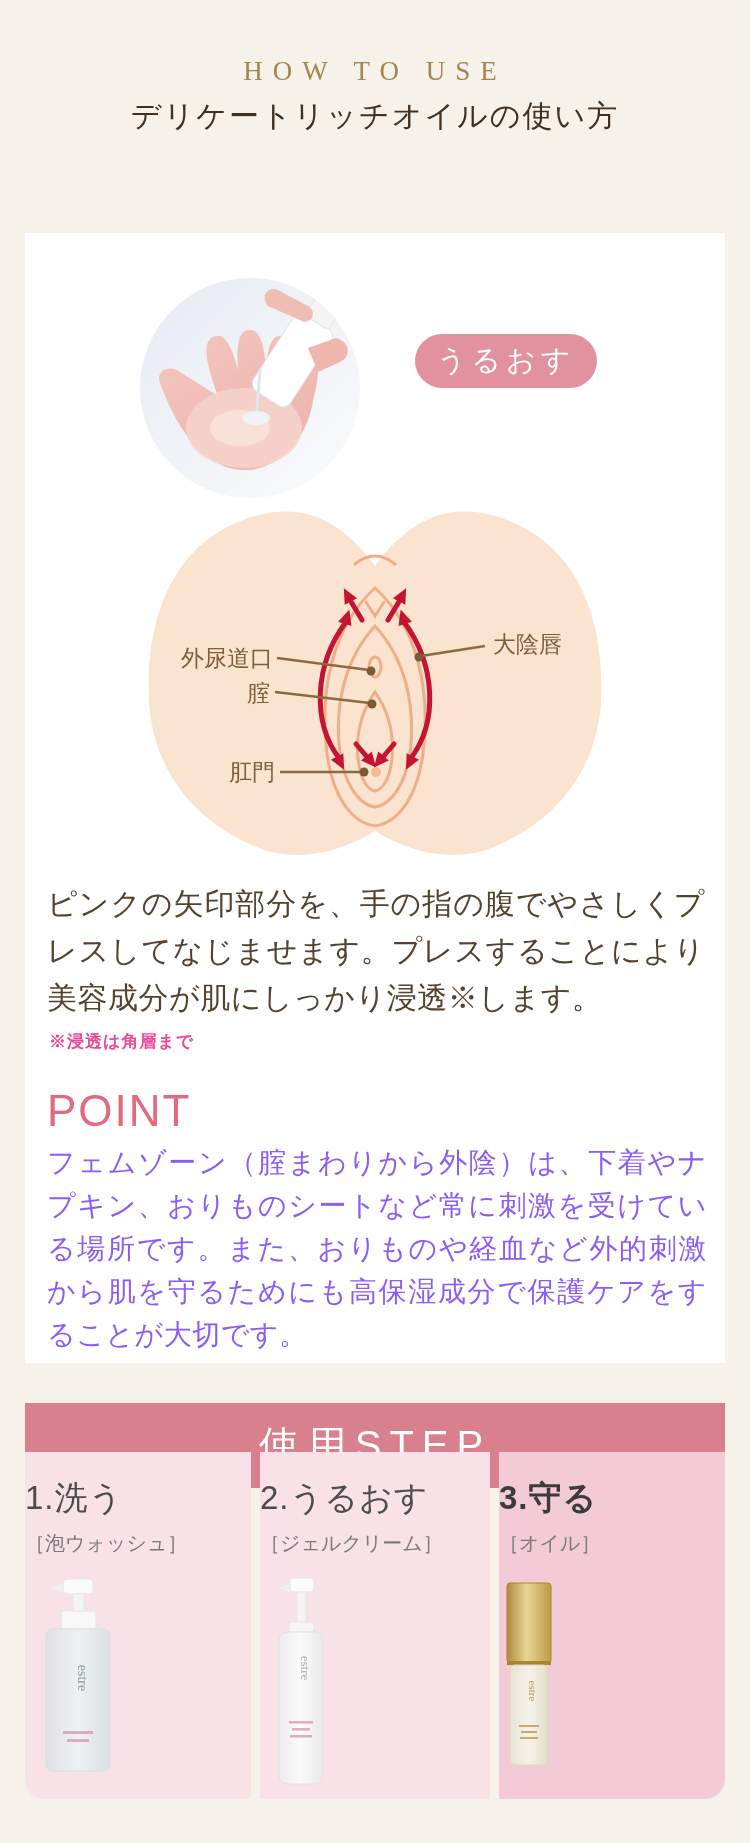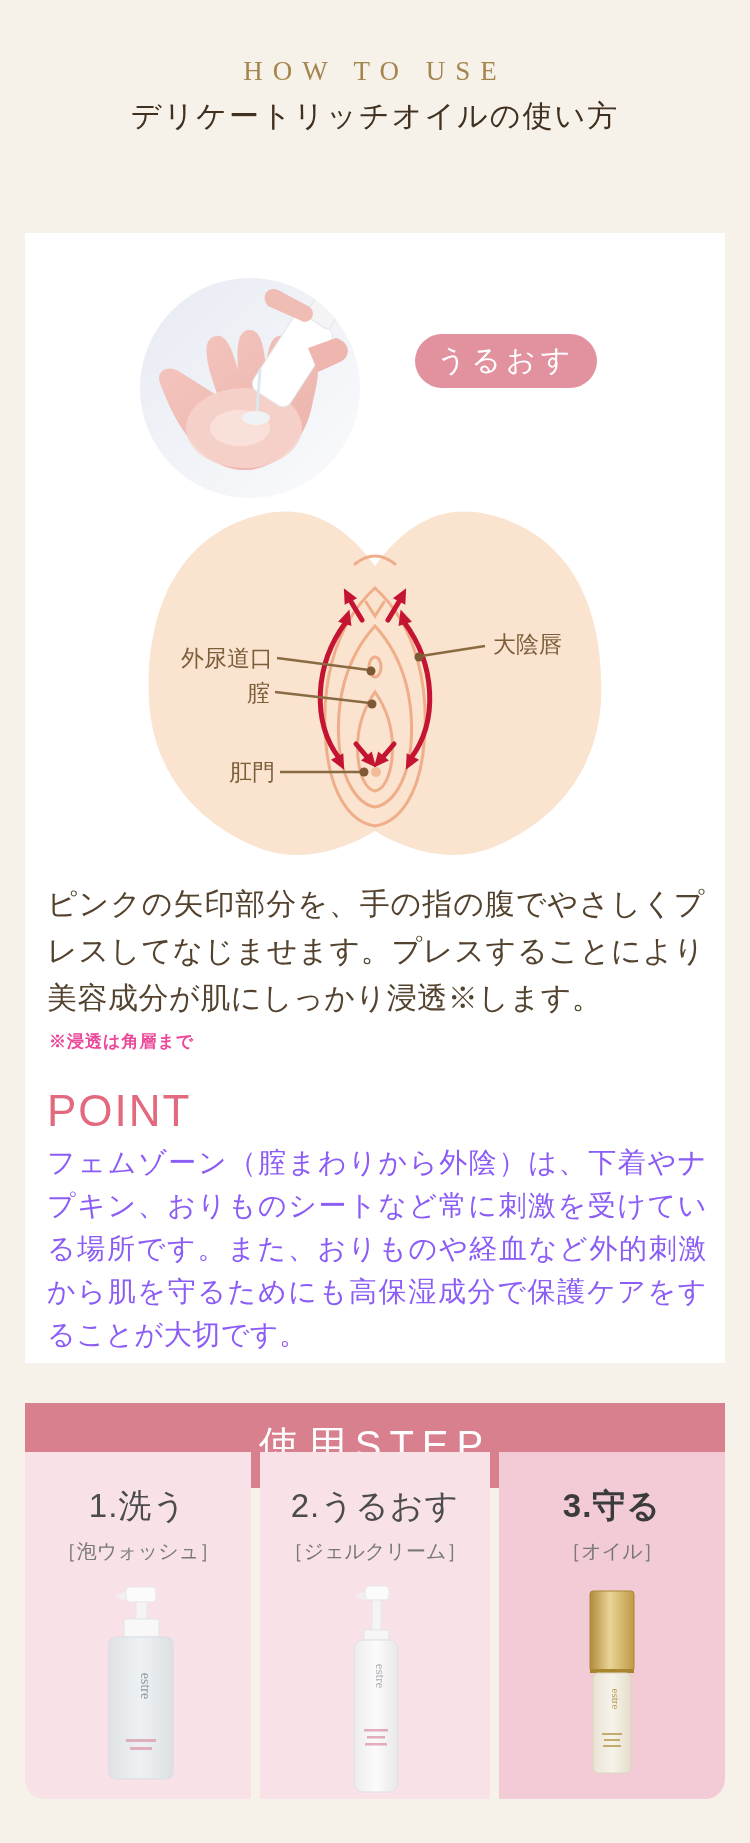--- a/index.html
+++ b/index.html
@@ -66,22 +66,22 @@
     background:#d9808f;color:#ffffff;
     font-size:40px;letter-spacing:8px;font-weight:500;
     display:flex;align-items:center;justify-content:center;
   }
   .cols{
     position:absolute;left:25px;top:1452px;width:700px;height:347px;
     display:flex;gap:9px;
   }
   .col{
     background:#f8e2e7;flex:0 0 226px;height:347px;
-    display:flex;flex-direction:column;align-items:center;
-    padding-top:32px;box-sizing:border-box;
+    display:flex;flex-direction:column;
+    padding-top:24px;box-sizing:border-box;
   }
   .col.mid{flex:0 0 230px;}
   .col.hl{background:#f3cbd6;border-radius:0 0 20px 0;}
   .col.first{border-radius:0 0 0 20px;}
   .step-title{font-size:33px;color:#4c4c4c;letter-spacing:1px;}
   .col.hl .step-title{font-weight:bold;color:#3b3b3b;}
   .step-sub{font-size:20px;color:#787878;margin-top:9px;letter-spacing:0px;}
   .product{margin-top:16px;}
 </style>
 </head>

